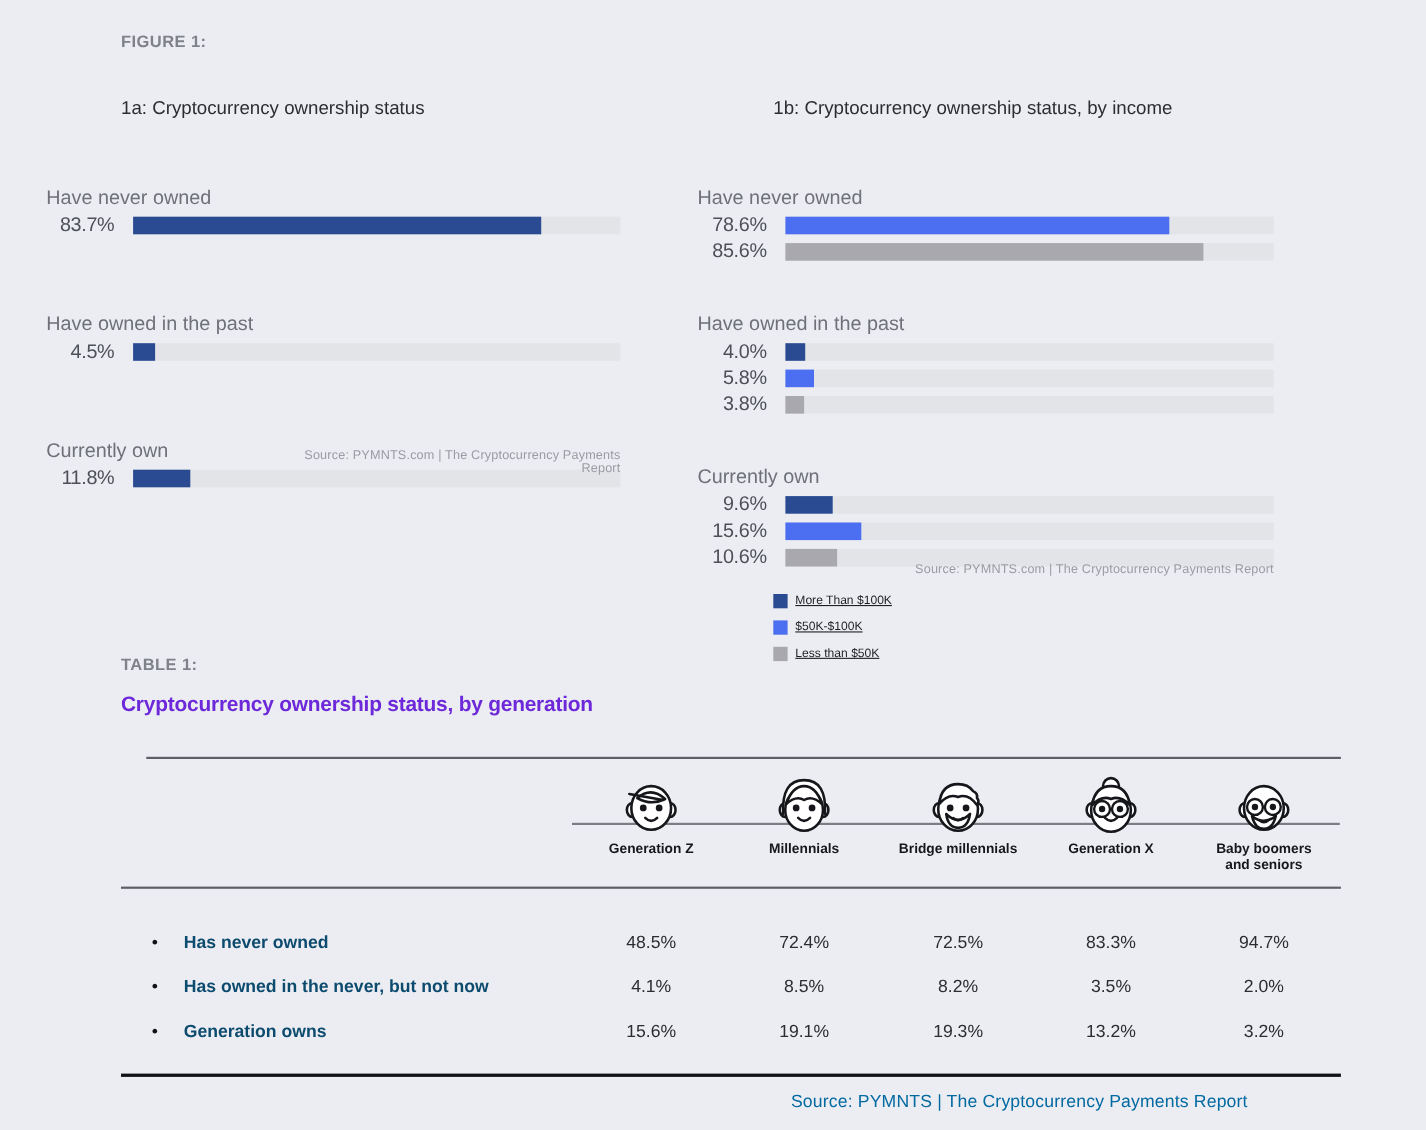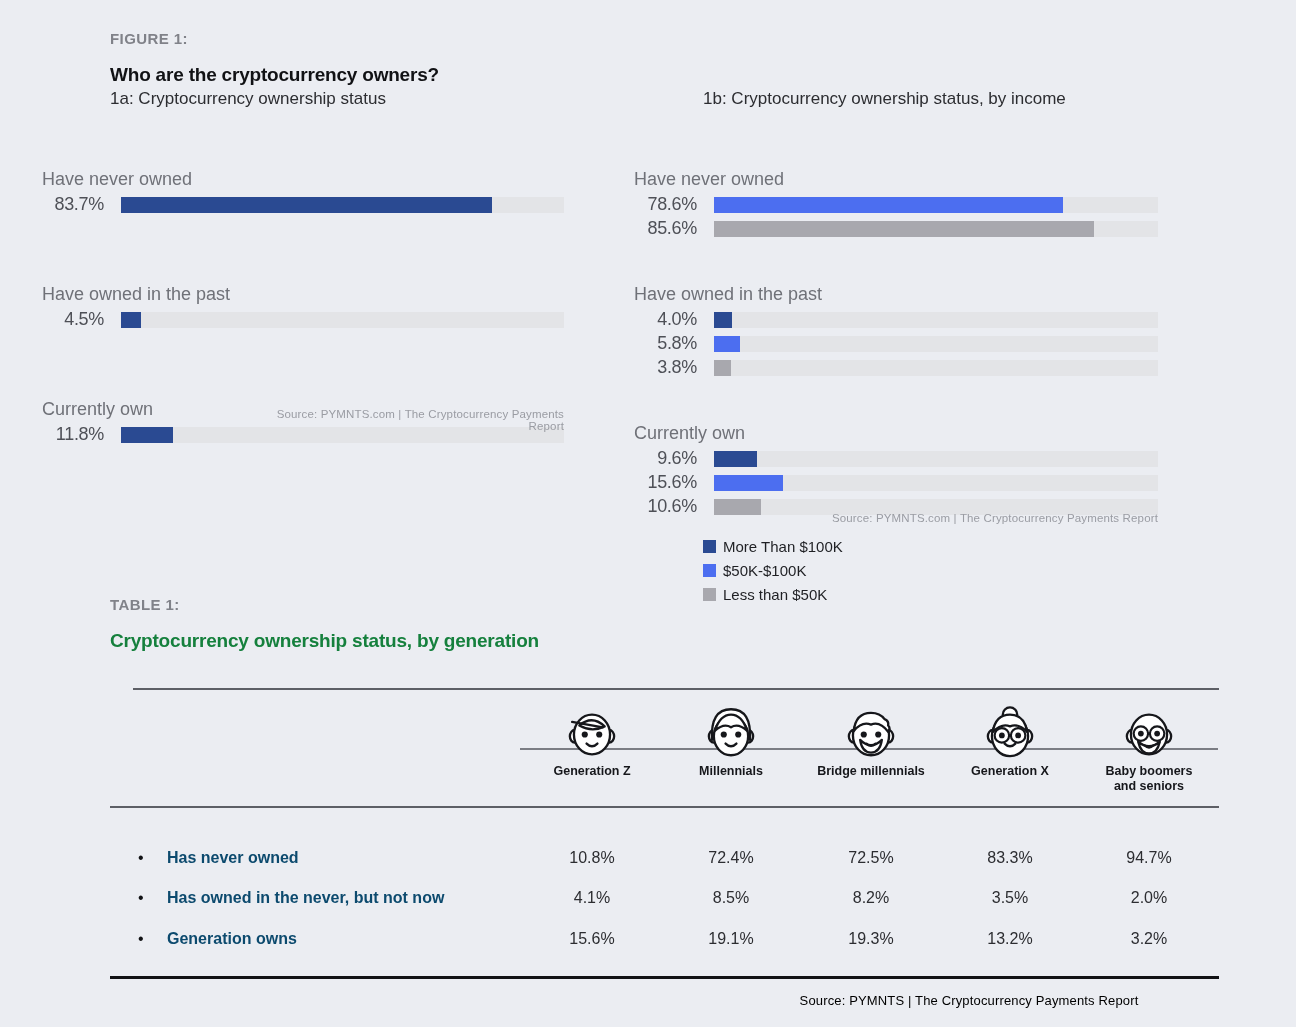--- a/index.html
+++ b/index.html
@@ -79,37 +79,38 @@
     display: flex;
     align-items: center;
     height: 24px;
   }
   .legend-swatch {
     width: 13px; height: 13px;
     margin-right: 7px;
     flex: 0 0 auto;
   }
   .legend-text {
-    font-size: 15px;
+    font-size: 11px;
     color: #1f2024;
+    text-decoration: underline;
   }
 
   
   .tbl-label {
     position: absolute;
     font-size: 15px;
     font-weight: bold;
     letter-spacing: 0.4px;
     color: #808289;
   }
   .tbl-title {
     position: absolute;
     font-size: 19px;
     font-weight: bold;
-    color: #15803d;
+    color: #6d28d9;
     letter-spacing: -0.2px;
   }
   .rule {
     position: absolute;
     background: #5d5f66;
   }
   .rule-thin { height: 2px; }
   .rule-mid  { height: 2px; }
   .rule-thick{ height: 3px; background: #111215; }
   .rule-icon { height: 1.5px; background: #7b7d84; }
@@ -141,33 +142,32 @@
     color: #111215;
   }
   .cell {
     position: absolute;
     font-size: 16px;
     color: #2c2d31;
     text-align: center;
   }
   .bottom-src {
     position: absolute;
-    font-size: 13px;
-    color: #000000;
-    text-align: center;
+    font-size: 16px;
+    color: #0369a1;
+    text-align: left;
     letter-spacing: 0.15px;
   }
 </style>
 </head>
 <body>
 
 <div class="page">
 
   <div class="fig-label" style="left:110px; top:30px;">FIGURE 1:</div>
-  <div class="fig-title" style="left:110px; top:64px;">Who are the cryptocurrency owners?</div>
   <div class="fig-sub" style="left:110px; top:89px;">1a: Cryptocurrency ownership status</div>
   <div class="fig-sub" style="left:703px; top:89px;">1b: Cryptocurrency ownership status, by income</div>
 
   <div class="chart" id="chart-1a" style="left:42px; top:150px; width:522px;">
       <div style="margin-bottom: 69px;">
         <div class="group-label">Have never owned</div>
         <div class="bar-row">
           <div class="bar-val" style="width: 68px;">83.7%</div>
           <div class="bar-track">
             <div class="bar-fill" style="width: 83.7%; background: rgb(42, 74, 146);"></div>
@@ -351,21 +351,21 @@
           <path d="M22 44 q12 10 24 0 q-3 13 -12 13 q-9 0 -12 -13 Z" stroke="#16171b" stroke-width="2.6" fill="#fff" stroke-linecap="round" stroke-linejoin="round"></path>
           <path d="M29 48 q5 5 10 0" fill="none" stroke="#16171b" stroke-width="2.4" stroke-linecap="round"></path>
         </svg>
         <div class="gen-name">Baby boomers
 and seniors</div>
       </div>
     </div>
   <div id="table-body">
       <div class="bullet" style="left: 138px; top: 849px;">•</div>
       <div class="row-label" style="left: 167px; top: 849px;">Has never owned</div>
-      <div class="cell" style="left: 542px; top: 849px; width: 100px;">10.8%</div>
+      <div class="cell" style="left: 542px; top: 849px; width: 100px;">48.5%</div>
       <div class="cell" style="left: 681px; top: 849px; width: 100px;">72.4%</div>
       <div class="cell" style="left: 821px; top: 849px; width: 100px;">72.5%</div>
       <div class="cell" style="left: 960px; top: 849px; width: 100px;">83.3%</div>
       <div class="cell" style="left: 1099px; top: 849px; width: 100px;">94.7%</div>
       <div class="bullet" style="left: 138px; top: 889px;">•</div>
       <div class="row-label" style="left: 167px; top: 889px;">Has owned in the never, but not now</div>
       <div class="cell" style="left: 542px; top: 889px; width: 100px;">4.1%</div>
       <div class="cell" style="left: 681px; top: 889px; width: 100px;">8.5%</div>
       <div class="cell" style="left: 821px; top: 889px; width: 100px;">8.2%</div>
       <div class="cell" style="left: 960px; top: 889px; width: 100px;">3.5%</div>

